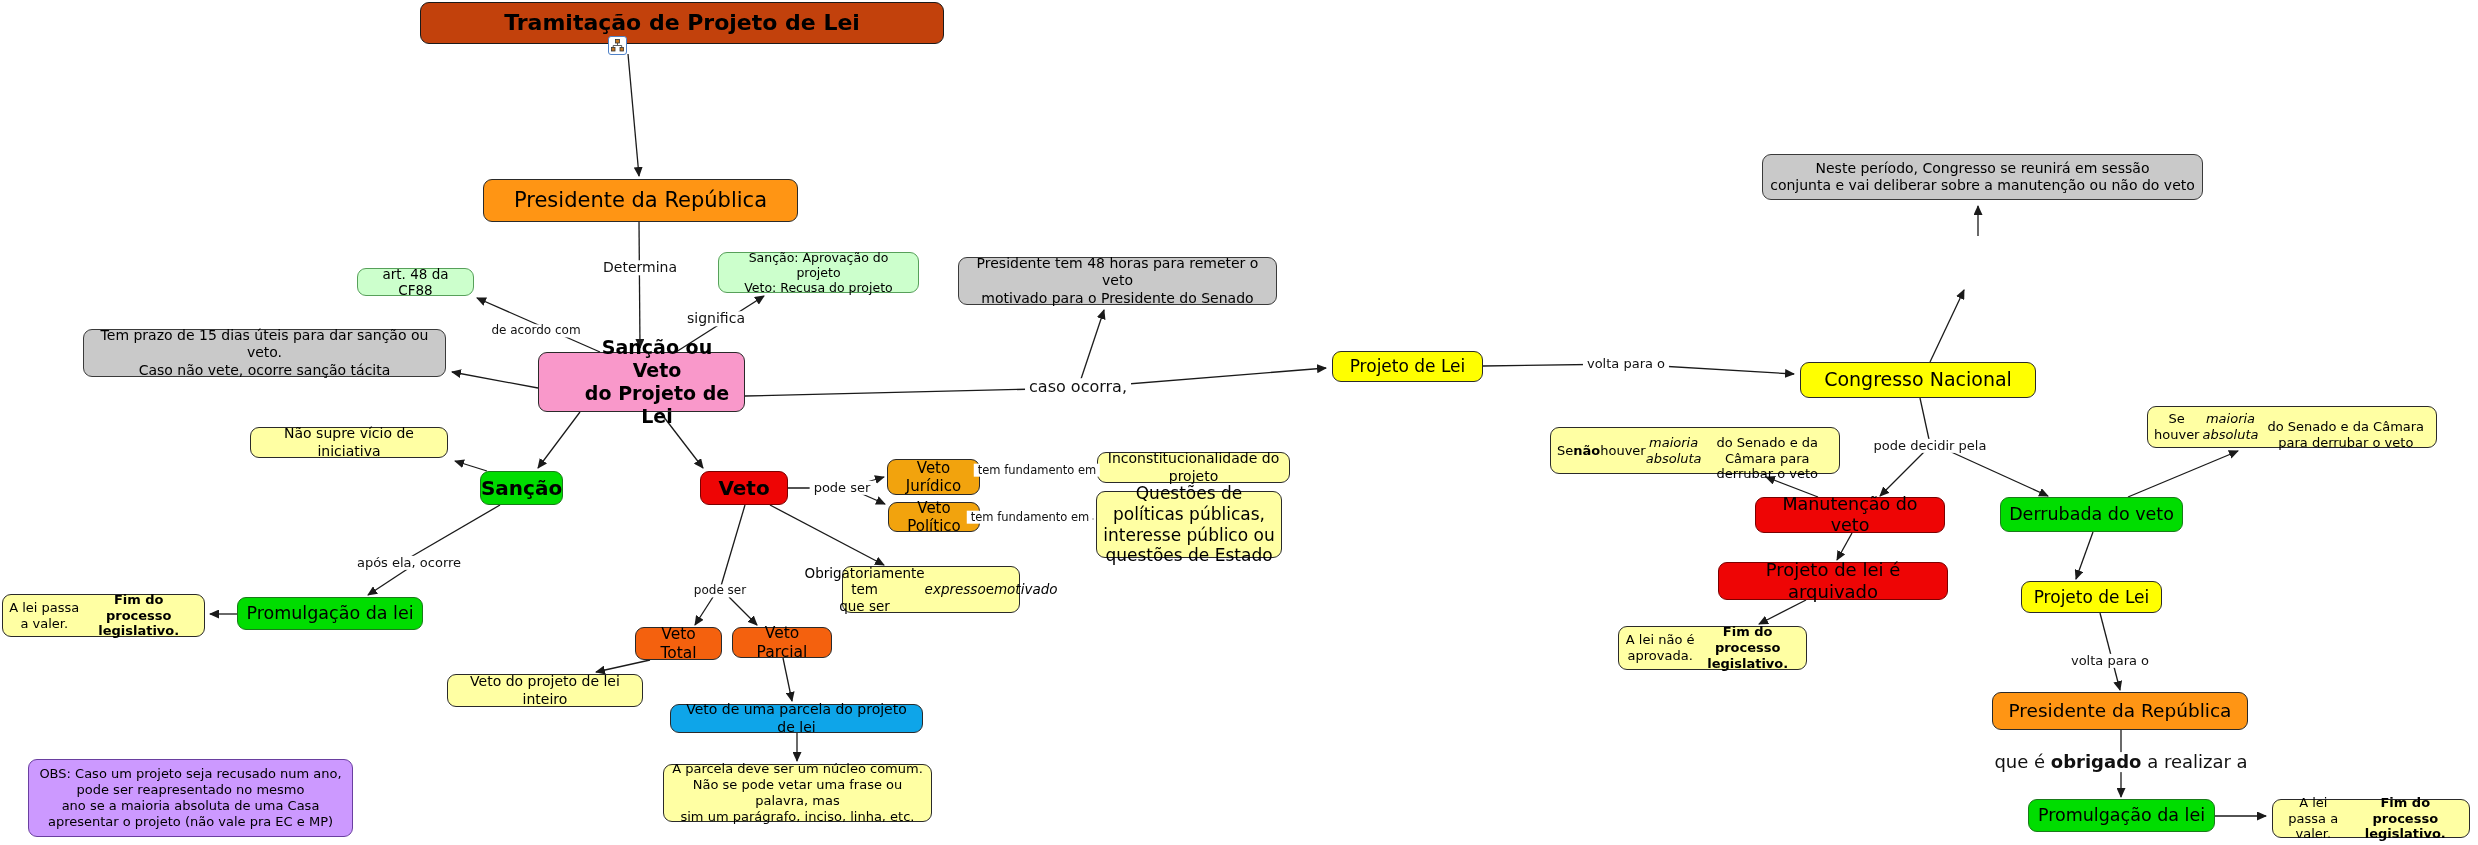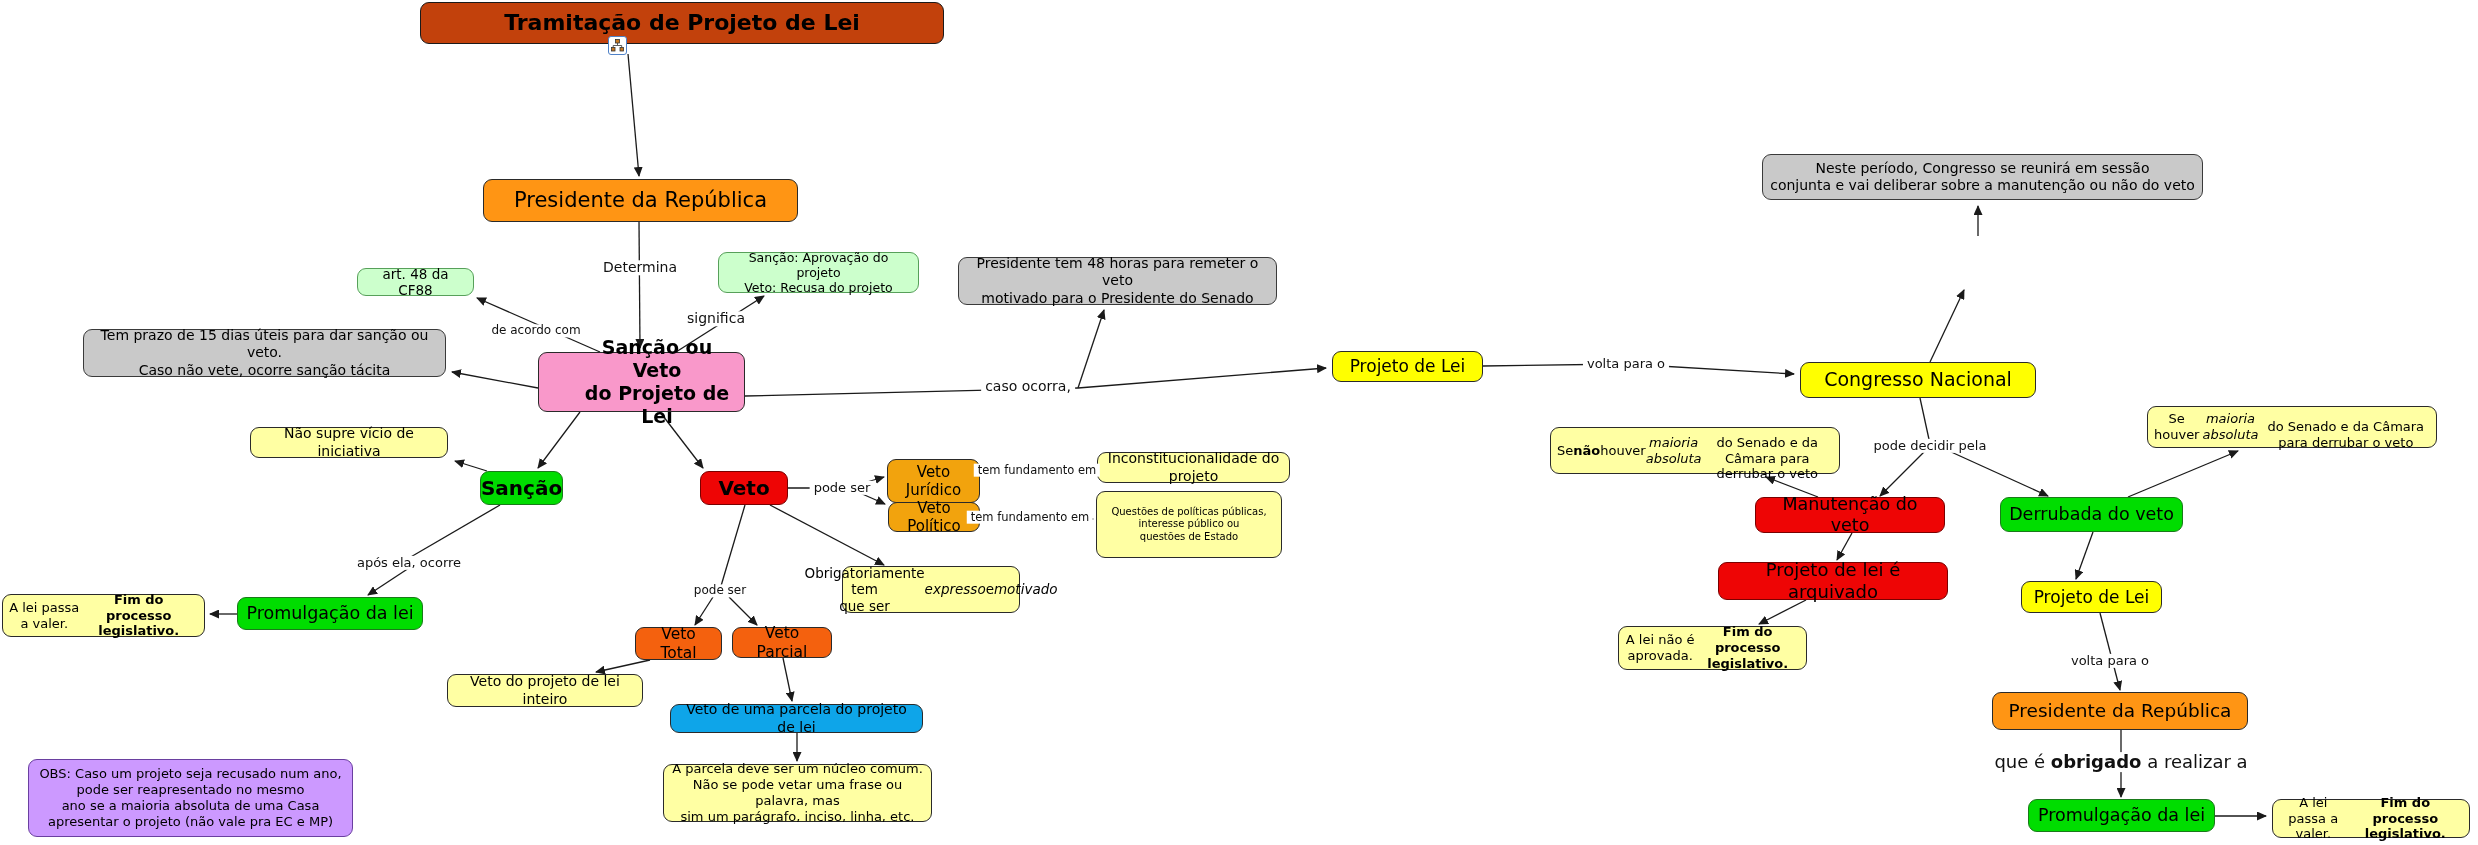--- a/index.html
+++ b/index.html
@@ -80,24 +80,24 @@
     <div class="node wrap" style="left: 483px; top: 179px; width: 315px; height: 43px; font-size: 21px; background: rgb(255, 149, 20); border-color: rgb(42, 42, 42);">Presidente da República</div>
     <div class="node wrap" style="left: 357px; top: 268px; width: 117px; height: 28px; font-size: 13.5px; background: rgb(204, 255, 204); border-color: rgb(87, 160, 90);">art. 48 da CF88</div>
     <div class="node wrap" style="left: 83px; top: 329px; width: 363px; height: 48px; font-size: 14px; background: rgb(201, 201, 201); border-color: rgb(58, 58, 58);">Tem prazo de 15 dias úteis para dar sanção ou veto.<br>Caso não vete, ocorre sanção tácita</div>
     <div class="node wrap bold" style="left: 538px; top: 352px; width: 207px; height: 60px; font-size: 19px; background: rgb(249, 152, 202); border-color: rgb(42, 42, 42); padding-left: 37px;">Sanção ou Veto<br>do Projeto de Lei</div>
     <div class="node wrap" style="left: 718px; top: 252px; width: 201px; height: 41px; font-size: 12.5px; background: rgb(204, 255, 204); border-color: rgb(87, 160, 90);">Sanção: Aprovação do projeto<br>Veto: Recusa do projeto</div>
     <div class="node wrap" style="left: 958px; top: 257px; width: 319px; height: 48px; font-size: 14px; background: rgb(201, 201, 201); border-color: rgb(58, 58, 58);">Presidente tem 48 horas para remeter o veto<br>motivado para o Presidente do Senado</div>
     <div class="node wrap" style="left: 1332px; top: 351px; width: 151px; height: 31px; font-size: 17px; background: rgb(255, 255, 0); border-color: rgb(42, 42, 42);">Projeto de Lei</div>
     <div class="node wrap" style="left: 250px; top: 427px; width: 198px; height: 31px; font-size: 14px; background: rgb(255, 255, 163); border-color: rgb(42, 42, 42);">Não supre vício de iniciativa</div>
     <div class="node wrap bold" style="left: 480px; top: 471px; width: 83px; height: 34px; font-size: 20px; background: rgb(0, 221, 0); border-color: rgb(26, 122, 26);">Sanção</div>
     <div class="node wrap bold" style="left: 700px; top: 471px; width: 88px; height: 34px; font-size: 20px; background: rgb(238, 5, 5); border-color: rgb(122, 0, 0);">Veto</div>
-    <div class="node wrap" style="left: 887px; top: 459px; width: 93px; height: 44px; font-size: 15px; background: rgb(242, 163, 13); border-color: rgb(42, 42, 42);">Veto Jurídico</div>
+    <div class="node wrap" style="left: 887px; top: 459px; width: 93px; height: 36px; font-size: 15px; background: rgb(242, 163, 13); border-color: rgb(42, 42, 42);">Veto Jurídico</div>
     <div class="node wrap" style="left: 1097px; top: 452px; width: 193px; height: 31px; font-size: 14px; background: rgb(255, 255, 163); border-color: rgb(42, 42, 42);">Inconstitucionalidade do projeto</div>
     <div class="node wrap" style="left: 888px; top: 502px; width: 92px; height: 30px; font-size: 15px; background: rgb(242, 163, 13); border-color: rgb(42, 42, 42);">Veto Político</div>
-    <div class="node wrap" style="left: 1096px; top: 491px; width: 186px; height: 67px; font-size: 10px; background: rgb(255, 255, 163); border-color: rgb(42, 42, 42);">Questões de políticas públicas,<br>interesse público ou<br>questões de Estado</div>
+    <div class="node wrap" style="left: 1096px; top: 491px; width: 186px; height: 67px; font-size: 17px; background: rgb(255, 255, 163); border-color: rgb(42, 42, 42);">Questões de políticas públicas,<br>interesse público ou<br>questões de Estado</div>
     <div class="node wrap" style="left: 842px; top: 566px; width: 178px; height: 47px; font-size: 13.5px; background: rgb(255, 255, 163); border-color: rgb(42, 42, 42);">Obrigatoriamente tem<br>que ser <i>expresso</i>  e <i>motivado</i></div>
     <div class="node wrap" style="left: 237px; top: 597px; width: 186px; height: 33px; font-size: 17.5px; background: rgb(0, 221, 0); border-color: rgb(26, 122, 26);">Promulgação da lei</div>
     <div class="node wrap" style="left: 2px; top: 594px; width: 203px; height: 43px; font-size: 13px; background: rgb(255, 255, 163); border-color: rgb(42, 42, 42);">A lei passa a valer.<br><b>Fim do processo legislativo.</b></div>
     <div class="node wrap" style="left: 28px; top: 759px; width: 325px; height: 78px; font-size: 13px; background: rgb(204, 153, 255); border-color: rgb(106, 63, 160);">OBS: Caso um projeto seja recusado num ano,<br>pode ser reapresentado no mesmo<br>ano se a maioria absoluta de uma Casa<br>apresentar o projeto (não vale pra EC e MP)</div>
     <div class="node wrap" style="left: 635px; top: 627px; width: 87px; height: 33px; font-size: 15.5px; background: rgb(244, 97, 14); border-color: rgb(42, 42, 42);">Veto Total</div>
     <div class="node wrap" style="left: 732px; top: 627px; width: 100px; height: 31px; font-size: 15.5px; background: rgb(244, 97, 14); border-color: rgb(42, 42, 42);">Veto Parcial</div>
     <div class="node wrap" style="left: 447px; top: 674px; width: 196px; height: 33px; font-size: 14px; background: rgb(255, 255, 163); border-color: rgb(42, 42, 42);">Veto do projeto de lei inteiro</div>
     <div class="node wrap" style="left: 670px; top: 704px; width: 253px; height: 29px; font-size: 14px; background: #0ea5e9; border-color: rgb(42, 42, 42);">Veto de uma parcela do projeto de lei</div>
     <div class="node wrap" style="left: 663px; top: 764px; width: 269px; height: 58px; font-size: 13px; background: rgb(255, 255, 163); border-color: rgb(42, 42, 42);">A parcela deve ser um núcleo comum.<br>Não se pode vetar uma frase ou palavra, mas<br>sim um parágrafo, inciso, linha, etc.</div>
     <div class="node wrap" style="left: 1762px; top: 154px; width: 441px; height: 46px; font-size: 14px; background: rgb(201, 201, 201); border-color: rgb(58, 58, 58);">Neste período, Congresso se reunirá em sessão<br>conjunta e vai deliberar sobre a manutenção ou não do veto</div>
@@ -108,21 +108,21 @@
     <div class="node wrap" style="left: 2000px; top: 497px; width: 183px; height: 35px; font-size: 17.5px; background: rgb(0, 221, 0); border-color: rgb(26, 122, 26);">Derrubada do veto</div>
     <div class="node wrap" style="left: 1718px; top: 562px; width: 230px; height: 38px; font-size: 18px; background: rgb(238, 5, 5); border-color: rgb(122, 0, 0);">Projeto de lei é arquivado</div>
     <div class="node wrap" style="left: 1618px; top: 626px; width: 189px; height: 44px; font-size: 13px; background: rgb(255, 255, 163); border-color: rgb(42, 42, 42);">A lei não é aprovada.<br><b>Fim do processo legislativo.</b></div>
     <div class="node wrap" style="left: 2021px; top: 581px; width: 141px; height: 32px; font-size: 17px; background: rgb(255, 255, 0); border-color: rgb(42, 42, 42);">Projeto de Lei</div>
     <div class="node wrap" style="left: 1992px; top: 692px; width: 256px; height: 38px; font-size: 18.5px; background: rgb(255, 149, 20); border-color: rgb(42, 42, 42);">Presidente da República</div>
     <div class="node wrap" style="left: 2028px; top: 799px; width: 187px; height: 33px; font-size: 17.5px; background: rgb(0, 221, 0); border-color: rgb(26, 122, 26);">Promulgação da lei</div>
     <div class="node wrap" style="left: 2272px; top: 799px; width: 198px; height: 39px; font-size: 13px; background: rgb(255, 255, 163); border-color: rgb(42, 42, 42);">A lei passa a valer.<br><b>Fim do processo legislativo.</b></div>
     <div class="edge-label" style="left: 640px; top: 268px; font-size: 14px;">Determina</div>
     <div class="edge-label" style="left: 536px; top: 331px; font-size: 12px;">de acordo com</div>
     <div class="edge-label" style="left: 716px; top: 319px; font-size: 14px;">significa</div>
-    <div class="edge-label" style="left: 1028px; top: 387px; font-size: 14px;">caso ocorra,</div>
+    <div class="edge-label" style="left: 1078px; top: 387px; font-size: 16px;">caso ocorra,</div>
     <div class="edge-label" style="left: 1037px; top: 470px; font-size: 11.5px;">tem fundamento em</div>
     <div class="edge-label" style="left: 1030px; top: 517px; font-size: 11.5px;">tem fundamento em</div>
     <div class="edge-label" style="left: 842px; top: 488px; font-size: 13px;">pode ser</div>
     <div class="edge-label" style="left: 720px; top: 591px; font-size: 12px;">pode ser</div>
     <div class="edge-label" style="left: 409px; top: 563px; font-size: 13px;">após ela, ocorre</div>
     <div class="edge-label" style="left: 1626px; top: 364px; font-size: 13px;">volta para o</div>
     <div class="edge-label" style="left: 1930px; top: 446px; font-size: 13px;">pode decidir pela</div>
     <div class="edge-label" style="left: 2110px; top: 661px; font-size: 13px;">volta para o</div>
     <div class="edge-label" style="left: 2121px; top: 762px; font-size: 18px;">que é <b>obrigado</b> a realizar a</div>
     <div class="resource-icon" style="left: 608px; top: 36px; width: 19px; height: 19px; background: rgb(255, 255, 255); border: 1.5px solid rgb(79, 129, 199);">

